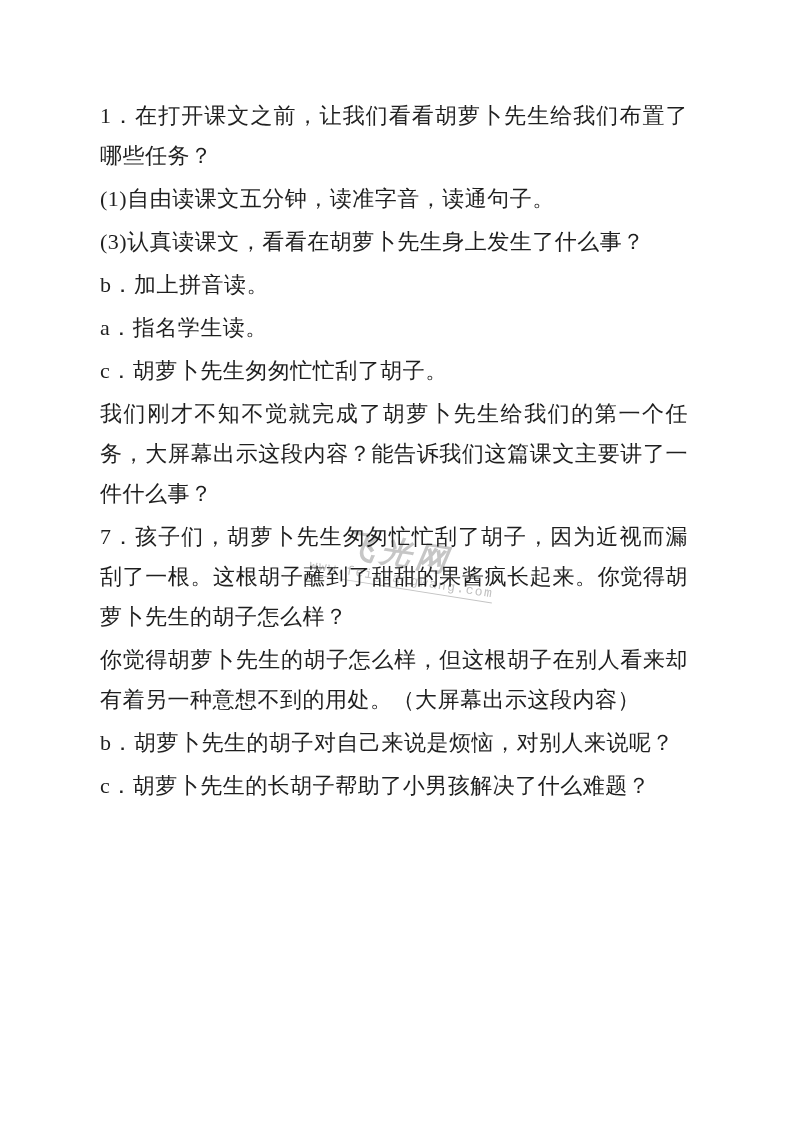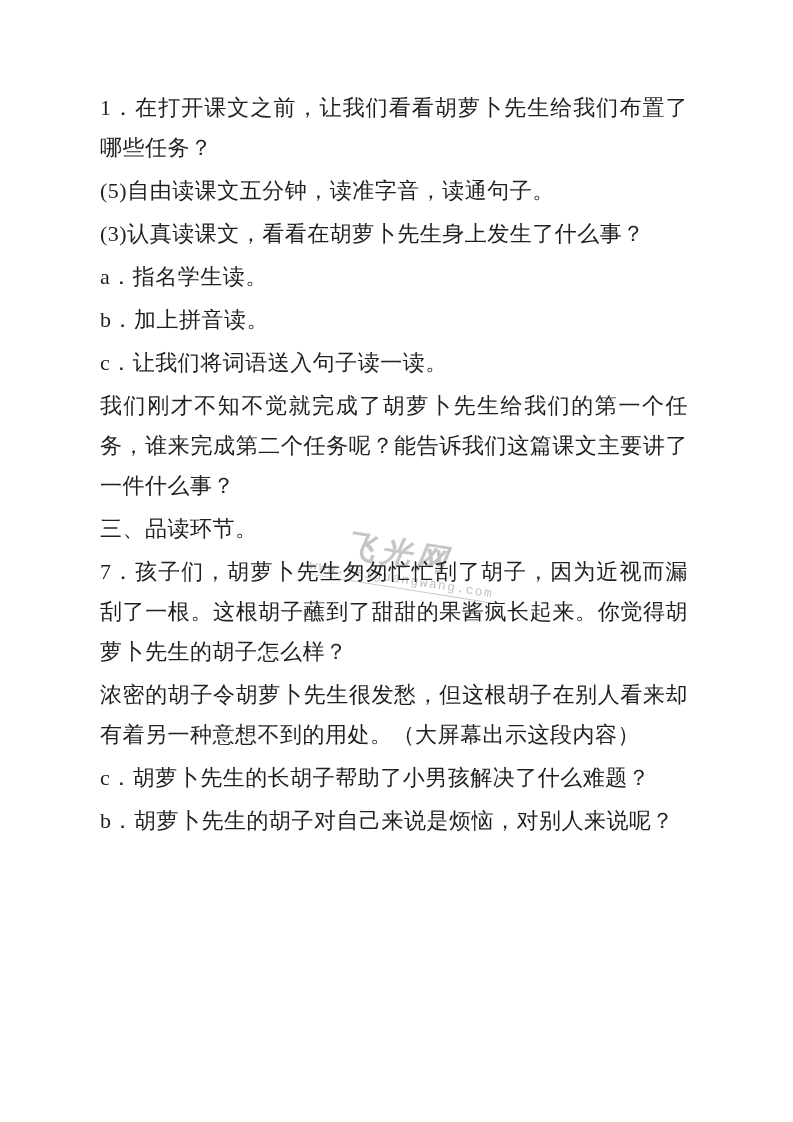--- a/index.html
+++ b/index.html
@@ -11,21 +11,21 @@
     position: relative;
     width: 793px;
     height: 1122px;
     background: #ffffff;
     overflow: hidden;
     font-family: "Liberation Serif", "DejaVu Serif", serif;
   }
   .content {
     position: absolute;
     left: 100px;
-    top: 88px;
+    top: 96px;
     width: 588px;
     z-index: 1;
   }
   .content p {
     margin: 0 0 3px 0;
     font-size: 22px;
     line-height: 40px;
     text-align: justify;
     text-justify: inter-ideograph;
     color: #1f1f1f;
@@ -68,26 +68,25 @@
 
 <div class="page">
 
   <div class="watermark">
     <div class="wm-logo">飞光网</div>
     <div class="wm-url">www.feiguangwang.com</div>
   </div>
 
   <div class="content">
     <p>1．在打开课文之前，让我们看看胡萝卜先生给我们布置了哪些任务？</p>
-    <p>(5)自由读课文五分钟，读准字音，读通句子。</p>
+    <p>(1)自由读课文五分钟，读准字音，读通句子。</p>
     <p>(3)认真读课文，看看在胡萝卜先生身上发生了什么事？</p>
+    <p>b．加上拼音读。</p>
     <p>a．指名学生读。</p>
-    <p>b．加上拼音读。</p>
-    <p>c．让我们将词语送入句子读一读。</p>
-    <p>我们刚才不知不觉就完成了胡萝卜先生给我们的第一个任务，谁来完成第二个任务呢？能告诉我们这篇课文主要讲了一件什么事？</p>
-    <p>三、品读环节。</p>
+    <p>c．胡萝卜先生匆匆忙忙刮了胡子。</p>
+    <p>我们刚才不知不觉就完成了胡萝卜先生给我们的第一个任务，大屏幕出示这段内容？能告诉我们这篇课文主要讲了一件什么事？</p>
     <p>7．孩子们，胡萝卜先生匆匆忙忙刮了胡子，因为近视而漏刮了一根。这根胡子蘸到了甜甜的果酱疯长起来。你觉得胡萝卜先生的胡子怎么样？</p>
-    <p>浓密的胡子令胡萝卜先生很发愁，但这根胡子在别人看来却有着另一种意想不到的用处。（大屏幕出示这段内容）</p>
+    <p>你觉得胡萝卜先生的胡子怎么样，但这根胡子在别人看来却有着另一种意想不到的用处。（大屏幕出示这段内容）</p>
+    <p>b．胡萝卜先生的胡子对自己来说是烦恼，对别人来说呢？</p>
     <p>c．胡萝卜先生的长胡子帮助了小男孩解决了什么难题？</p>
-    <p>b．胡萝卜先生的胡子对自己来说是烦恼，对别人来说呢？</p>
   </div>
 
 </div>
 
 </body></html>

